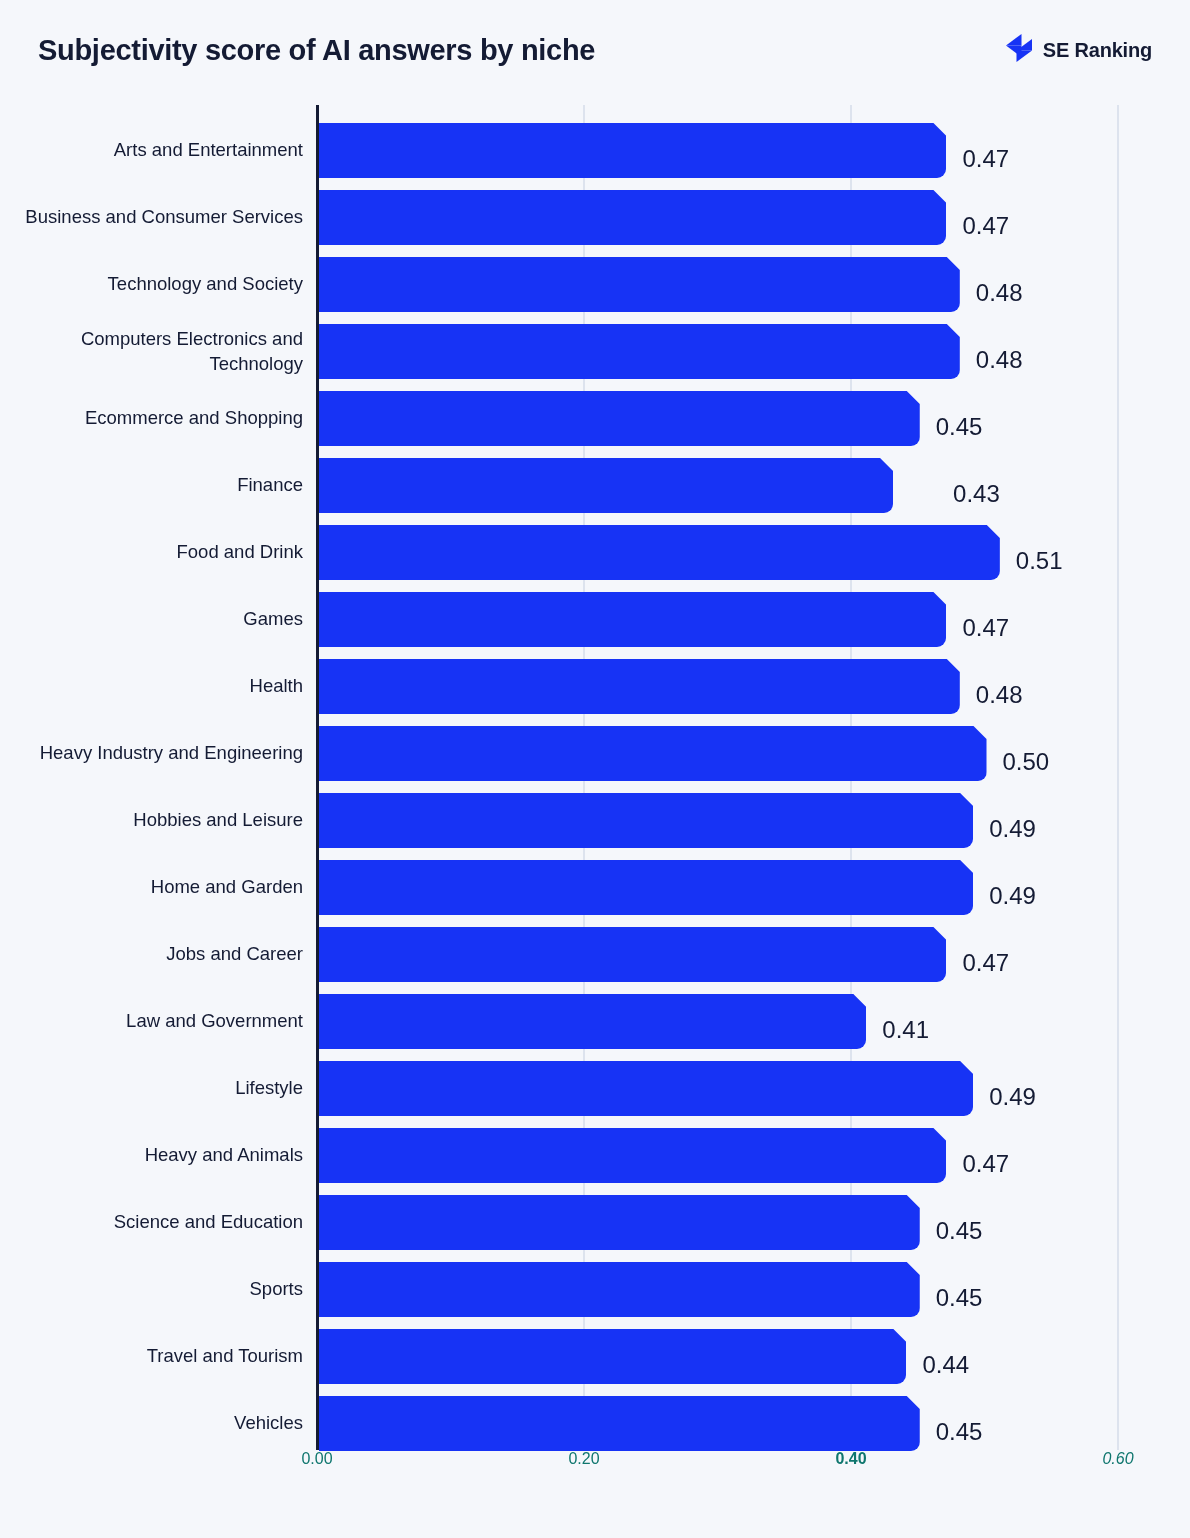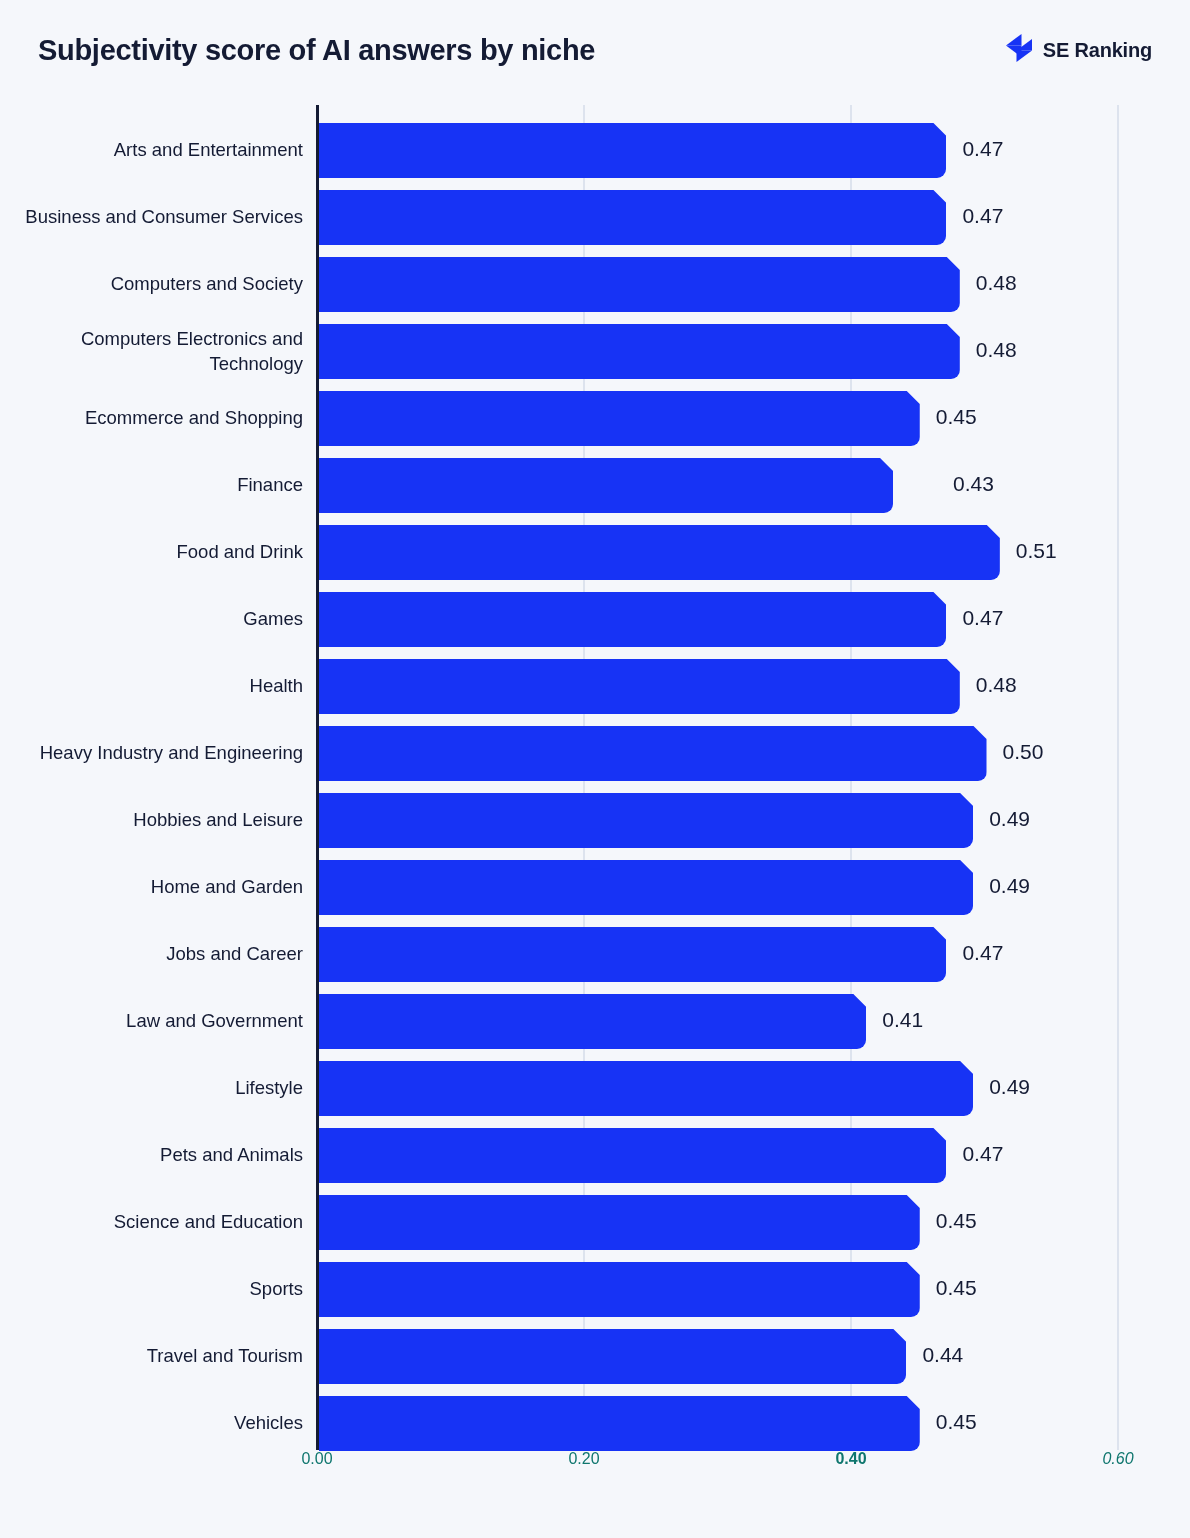--- a/index.html
+++ b/index.html
@@ -119,25 +119,25 @@
   .bar {
     width: 100%;
     height: 100%;
     background: #1733f5;
     border-bottom-right-radius: 9px;
     -webkit-clip-path: polygon(0 0, calc(100% - 13px) 0, 100% 13px, 100% 100%, 0 100%);
     clip-path: polygon(0 0, calc(100% - 13px) 0, 100% 13px, 100% 100%, 0 100%);
   }
   .bar-value {
     position: absolute;
-    top: 4px;
+    top: 14px;
     height: 55px;
     display: flex;
     align-items: center;
-    font-size: 21px;
+    font-size: 24px;
     font-weight: 500;
     color: #141b34;
     white-space: nowrap;
   }
 
   
   #xaxis {
     position: absolute;
     left: 0;
     top: 1450px;
@@ -190,21 +190,21 @@
           <div class="bar-value" style="left: 962.45px;">0.47</div>
         </div>
         <div class="bar-row" style="top: 79px;">
           <div class="cat-label">Business and Consumer Services</div>
           <div class="bar-wrap" style="width: 627.45px;">
             <div class="bar" style="background: rgb(23, 51, 245);"></div>
           </div>
           <div class="bar-value" style="left: 962.45px;">0.47</div>
         </div>
         <div class="bar-row" style="top: 146px;">
-          <div class="cat-label">Computers and Society</div>
+          <div class="cat-label">Technology and Society</div>
           <div class="bar-wrap" style="width: 640.8px;">
             <div class="bar" style="background: rgb(23, 51, 245);"></div>
           </div>
           <div class="bar-value" style="left: 975.8px;">0.48</div>
         </div>
         <div class="bar-row" style="top: 213px;">
           <div class="cat-label">Computers Electronics and Technology</div>
           <div class="bar-wrap" style="width: 640.8px;">
             <div class="bar" style="background: rgb(23, 51, 245);"></div>
           </div>
@@ -281,21 +281,21 @@
           <div class="bar-value" style="left: 882.35px;">0.41</div>
         </div>
         <div class="bar-row" style="top: 950px;">
           <div class="cat-label">Lifestyle</div>
           <div class="bar-wrap" style="width: 654.15px;">
             <div class="bar" style="background: rgb(23, 51, 245);"></div>
           </div>
           <div class="bar-value" style="left: 989.15px;">0.49</div>
         </div>
         <div class="bar-row" style="top: 1017px;">
-          <div class="cat-label">Pets and Animals</div>
+          <div class="cat-label">Heavy and Animals</div>
           <div class="bar-wrap" style="width: 627.45px;">
             <div class="bar" style="background: rgb(23, 51, 245);"></div>
           </div>
           <div class="bar-value" style="left: 962.45px;">0.47</div>
         </div>
         <div class="bar-row" style="top: 1084px;">
           <div class="cat-label">Science and Education</div>
           <div class="bar-wrap" style="width: 600.75px;">
             <div class="bar" style="background: rgb(23, 51, 245);"></div>
           </div>

